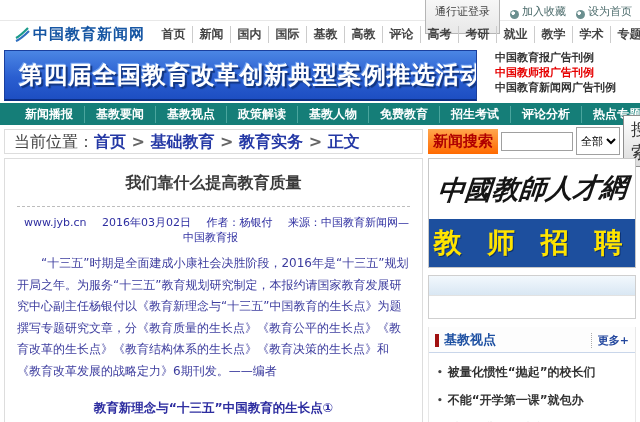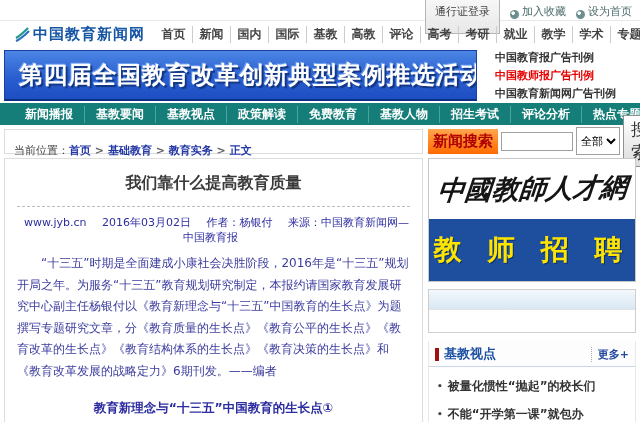--- a/index.html
+++ b/index.html
@@ -25,37 +25,37 @@
   .main-nav a { color:#444; padding:0 6.5px; cursor:pointer; white-space:nowrap; }
   .main-nav a:not(:last-child) { border-right:1px solid #ccc; }
 
   
   .banner-row { display:flex; gap:12px; padding:3px 17px 2px 4px; height:56px; }
   .banner { flex:1; position:relative; display:flex; align-items:center; gap:8px;
     background:linear-gradient(180deg,#4b86e4 0%,#2a5ed0 55%,#1d4ec2 100%);
     border:1px solid #1a3f9e; border-bottom:2px solid #0c2f86; padding:0 6px; overflow:hidden; }
   .banner-title { color:#fff; font-weight:bold; font-size:24px; white-space:nowrap;
     letter-spacing:0.5px; text-shadow:2px 2px 1px #12357f, -1px -1px 0 #6fa0ef; }
-  .ad-links { width:134px; display:flex; flex-direction:column; justify-content:space-between;
+  .ad-links { width:134px; display:flex; flex-direction:column; justify-content:flex-start;
     font-size:11px; padding-left:6px; }
   .ad-links a { white-space:nowrap; cursor:pointer; }
 
   
   .channel-nav { height:22px; background:#157e78; display:flex; align-items:center;
     padding:0 14px; font-size:12px; }
   .channel-nav a { color:#fff; padding:0 11px; cursor:pointer; white-space:nowrap; }
   .channel-nav a:not(:last-child) { border-right:1px solid #4aa59e; }
 
   
   .content { display:flex; gap:5px; padding:4px; }
   .left-col { width:419px; }
   .right-col { width:208px; display:flex; flex-direction:column; }
 
-  .breadcrumb { border:1px solid #ddd; height:25px; line-height:23px; font-size:11px;
-    color:#444; padding:9px 9px; margin-bottom:4px; white-space:nowrap; }
+  .breadcrumb { border:1px solid #ddd; height:25px; line-height:23px; font-size:16px;
+    color:#444; padding:0 9px; margin-bottom:4px; white-space:nowrap; }
   .breadcrumb a { color:#2438a5; cursor:pointer; }
   .breadcrumb a:not(:last-child)::after { content:"\00a0>\00a0"; color:#666; }
 
   .article-box { border:1px solid #ddd; min-height:278px; padding:4px 12px 8px 12px; }
   .article-title { text-align:center; font-size:16px; font-weight:bold; color:#3a3a3a;
     padding:10px 0 12px 0; border-bottom:1px dashed #bdbdbd; }
   .article-meta { text-align:center; font-size:11px; color:#2d2da0; padding:8px 0 4px 0; }
   .article-meta span { margin:0 6px; }
   .editor-note { color:#3c3c9e; font-size:12px; line-height:1.8; text-indent:2em; margin-top:4px; }
   .subtitle { text-align:center; color:#2d2da0; font-weight:bold; font-size:12.5px; margin-top:17px; }
@@ -67,21 +67,21 @@
   .search-input { width:72px; height:19px; border:1px solid #a0a0a0; font-size:11px; padding:0 3px; }
   .search-select { width:56px; height:28px; font-size:11px; border:1px solid #a0a0a0; background:#fff;font-family:Liberation Serif, serif; }
   .search-btn { border:1px solid #8f8f8f; background:linear-gradient(#ffffff,#dcdcdc);
     font-size:17px; color:#333; padding:2px 7px; cursor:pointer; }
 
   
   .ad-box { border:1px solid #c8c8c8; margin-top:5px; }
   .ad-top { background:#fff; height:60px; display:flex; align-items:center; justify-content:center; overflow:hidden; }
   .ad-cal { font-size:27px; font-weight:bold; font-style:italic; color:#151515;
     transform:skewX(-6deg) rotate(-1deg); white-space:nowrap; }
-  .ad-bottom { background:#1d4f9e; height:62px; display:flex; align-items:center; justify-content:center; }
+  .ad-bottom { background:#1d4f9e; height:48px; display:flex; align-items:center; justify-content:center; }
   .ad-recruit { color:#ffe400; font-size:28px; font-weight:bold; letter-spacing:8px;
     white-space:nowrap; text-shadow:1px 1px 0 #0c2f6e; }
 
   
   .empty-panel { border:1px solid #cfcfcf; margin-top:7px; height:44px; }
   .empty-head { height:20px; background:linear-gradient(#f2f8fd,#d9e7f3); border-bottom:1px solid #e2e2e2; }
 
   
   .section-panel { margin-top:8px; border:1px solid #e8e8e8; border-top:none; }
   .section-head { display:flex; justify-content:space-between; align-items:center;
@@ -153,22 +153,22 @@
       <a style="color: rgb(51, 51, 51);">中国教育新闻网广告刊例</a>
     </div>
 </div>
 
 <nav class="channel-nav">
 
 <a>新闻播报</a>
     <a>基教要闻</a>
     <a>基教视点</a>
     <a>政策解读</a>
+    <a>基教人物</a>
     <a>免费教育</a>
-    <a>基教人物</a>
     <a>招生考试</a>
     <a>评论分析</a>
     <a>热点专题</a>
   </nav>
 
 <div class="content">
 
   <div class="left-col">
     <div class="breadcrumb">
       <span>当前位置：</span><span><a>首页</a><a>基础教育</a><a>教育实务</a><a>正文</a></span>

